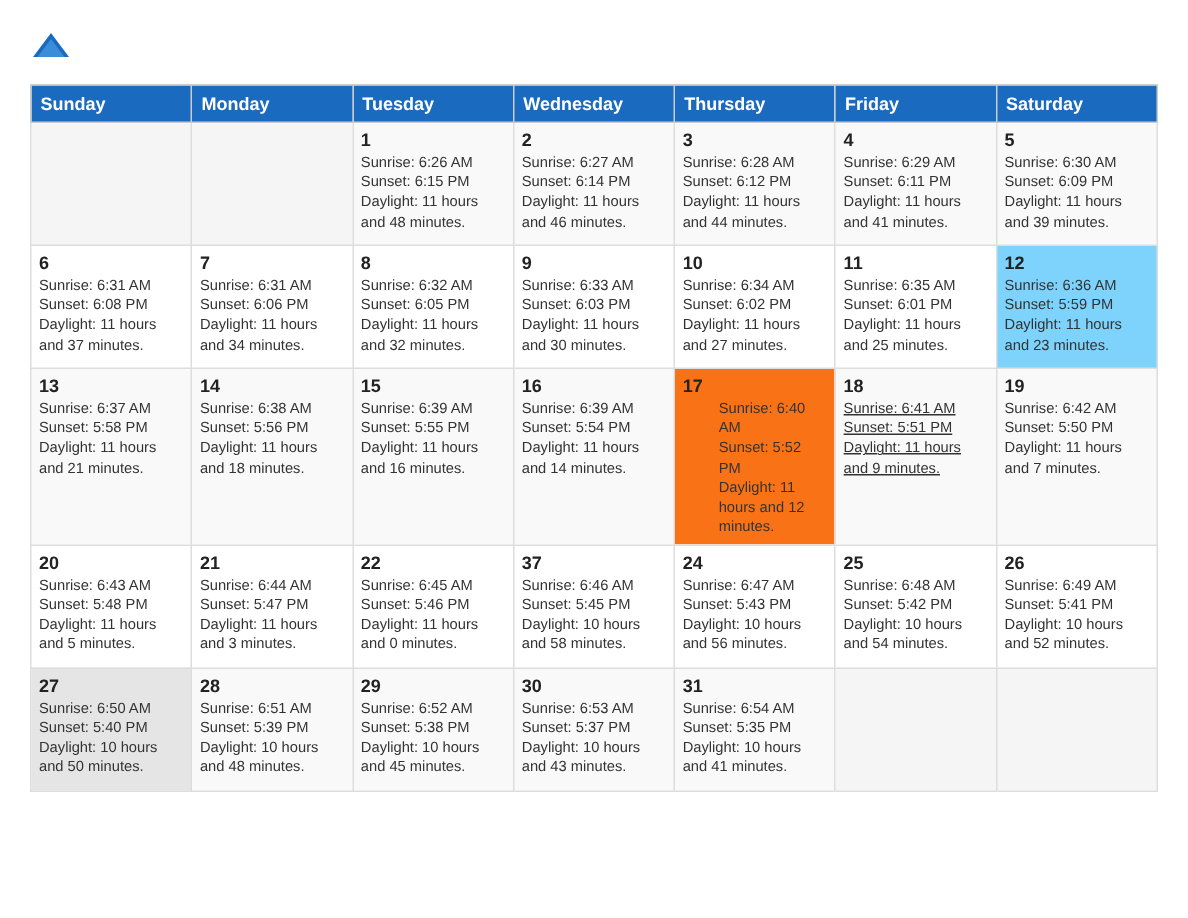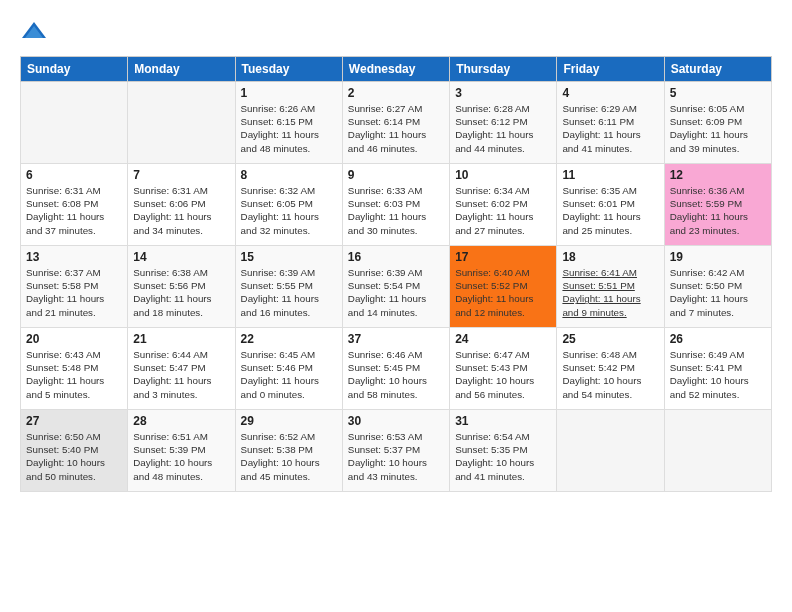--- a/index.html
+++ b/index.html
@@ -159,21 +159,21 @@
 Daylight: 11 hours and 44 minutes.</div>
           </td>
           <td style="background: rgb(249, 249, 249);">
             <span class="day-num">4</span>
             <div class="day-info" style="white-space: pre-line;">Sunrise: 6:29 AM
 Sunset: 6:11 PM
 Daylight: 11 hours and 41 minutes.</div>
           </td>
           <td style="background: rgb(249, 249, 249);">
             <span class="day-num">5</span>
-            <div class="day-info" style="white-space: pre-line;">Sunrise: 6:05 AM
+            <div class="day-info" style="white-space: pre-line;">Sunrise: 6:30 AM
 Sunset: 6:09 PM
 Daylight: 11 hours and 39 minutes.</div>
           </td>
         </tr>
         <tr>
           <td style="background: rgb(255, 255, 255);">
             <span class="day-num">6</span>
             <div class="day-info" style="white-space: pre-line;">Sunrise: 6:31 AM
 Sunset: 6:08 PM
 Daylight: 11 hours and 37 minutes.</div>
@@ -201,21 +201,21 @@
             <div class="day-info" style="white-space: pre-line;">Sunrise: 6:34 AM
 Sunset: 6:02 PM
 Daylight: 11 hours and 27 minutes.</div>
           </td>
           <td style="background: rgb(255, 255, 255);">
             <span class="day-num">11</span>
             <div class="day-info" style="white-space: pre-line;">Sunrise: 6:35 AM
 Sunset: 6:01 PM
 Daylight: 11 hours and 25 minutes.</div>
           </td>
-          <td style="background: #f9a8d4;">
+          <td style="background: #7dd3fc;">
             <span class="day-num">12</span>
             <div class="day-info" style="white-space: pre-line;">Sunrise: 6:36 AM
 Sunset: 5:59 PM
 Daylight: 11 hours and 23 minutes.</div>
           </td>
         </tr>
         <tr>
           <td style="background: rgb(249, 249, 249);">
             <span class="day-num">13</span>
             <div class="day-info" style="white-space: pre-line;">Sunrise: 6:37 AM
@@ -235,21 +235,21 @@
 Daylight: 11 hours and 16 minutes.</div>
           </td>
           <td style="background: rgb(249, 249, 249);">
             <span class="day-num">16</span>
             <div class="day-info" style="white-space: pre-line;">Sunrise: 6:39 AM
 Sunset: 5:54 PM
 Daylight: 11 hours and 14 minutes.</div>
           </td>
           <td style="background: #f97316;">
             <span class="day-num">17</span>
-            <div class="day-info" style="white-space: pre-line;">Sunrise: 6:40 AM
+            <div class="day-info" style="white-space: pre-line; margin-left: 24px;">Sunrise: 6:40 AM
 Sunset: 5:52 PM
 Daylight: 11 hours and 12 minutes.</div>
           </td>
           <td style="background: rgb(249, 249, 249);">
             <span class="day-num">18</span>
             <div class="day-info" style="white-space: pre-line; text-decoration: underline;">Sunrise: 6:41 AM
 Sunset: 5:51 PM
 Daylight: 11 hours and 9 minutes.</div>
           </td>
           <td style="background: rgb(249, 249, 249);">

